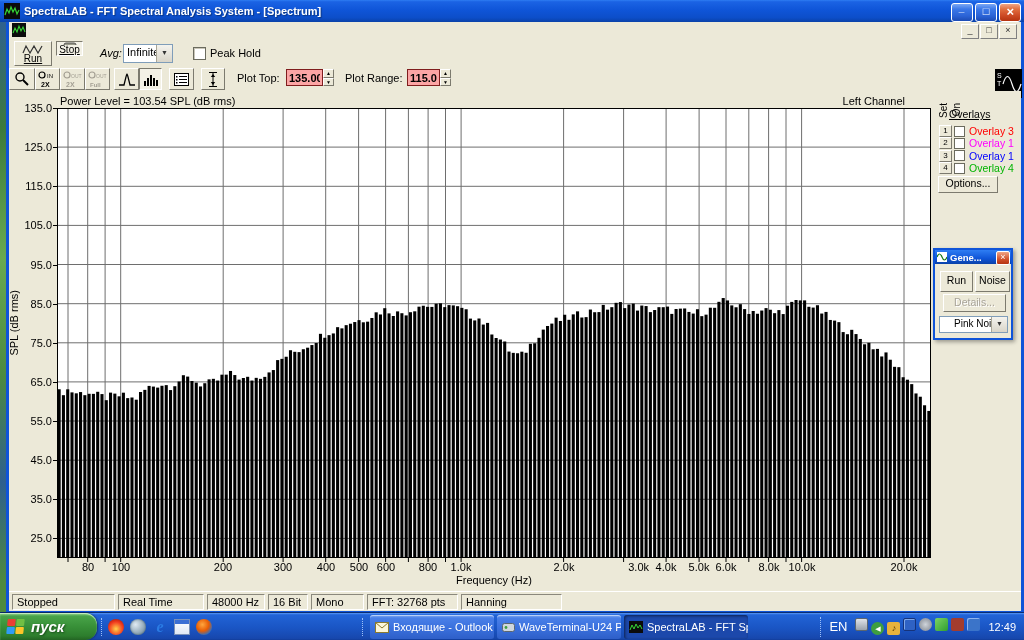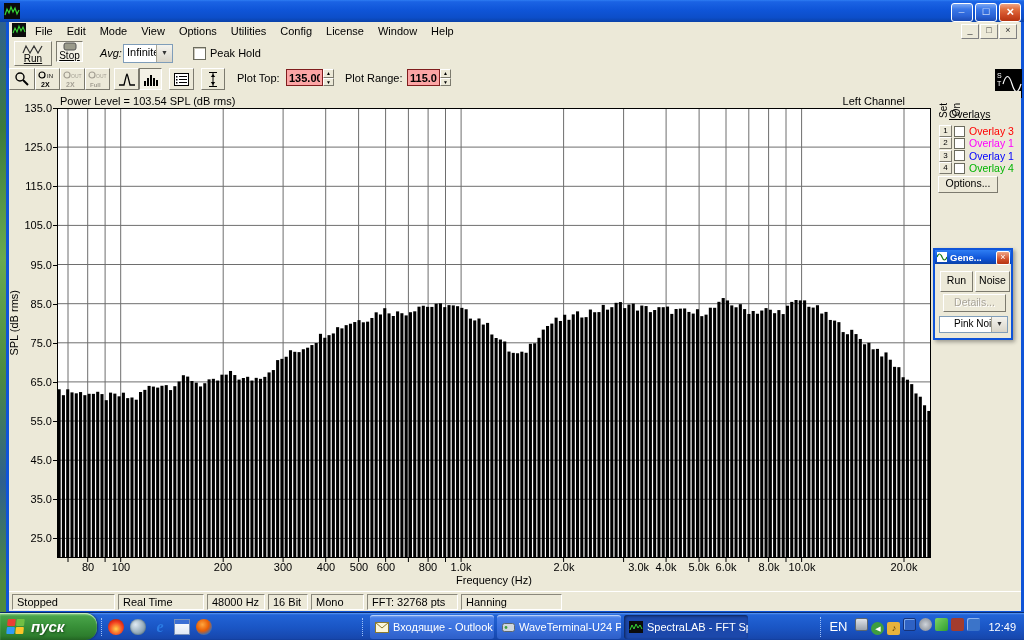--- a/index.html
+++ b/index.html
@@ -129,66 +129,55 @@
 
 <div id="screen">
 
   <div class="titlebar">
     <span class="abs" style="left:4px;top:3px;">
       <svg width="16" height="16">
           <rect width="16" height="16" fill="#0b0b0b"></rect>
         <polyline points="1,12 3,6 5,10 7,4 9,9 11,5 13,11 15,7" stroke="#35d435" stroke-width="1.2" fill="none"></polyline>
         </svg>
     </span>
+    <span class="title-text" style="margin-left:24px;">SpectraLAB - FFT Spectral Analysis System - [Spectrum]</span>
     <span class="winbtns">
       <span class="wbtn"><i class="g-min"></i></span>
       <span class="wbtn"><i class="g-rest"></i></span>
       <span class="wbtn close"><i class="g-x"></i></span>
     </span>
   </div>
 
   <div class="wallpaper"></div>
   <div class="win-edge" style="left:6px;top:22px;width:3px;height:590px;"></div>
   <div class="win-edge" style="left:1021px;top:22px;width:3px;height:590px;"></div>
   <div class="win-edge" style="left:6px;top:610px;width:1018px;height:2px;"></div>
 
   <div class="menubar">
     <span style="margin:0 2px 0 3px;">
       <svg width="14" height="14">
           <rect width="14" height="14" fill="#0b0b0b"></rect>
         <polyline points="1,10 3,5 5,9 7,3 9,8 11,4 13,9" stroke="#35d435" stroke-width="1.1" fill="none"></polyline>
         </svg>
     </span>
-    <span id="menu-items" style="display:flex;">
-        <span class="menu-item">File</span>
-        <span class="menu-item">Edit</span>
-        <span class="menu-item">Mode</span>
-        <span class="menu-item">View</span>
-        <span class="menu-item">Options</span>
-        <span class="menu-item">Utilities</span>
-        <span class="menu-item">Config</span>
-        <span class="menu-item">License</span>
-        <span class="menu-item">Window</span>
-        <span class="menu-item">Help</span>
-      </span>
     <span class="mdi-btns">
       <span class="mdibtn">_</span>
       <span class="mdibtn">□</span>
       <span class="mdibtn">×</span>
     </span>
   </div>
 
   <div class="toolbar1">
     <div class="tb-btn" style="left:5px;top:2px;width:38px;height:25px;">
       <svg width="22" height="10">
         <polyline points="1,9 4,2 8,9 12,2 16,9 20,2" stroke="#333" stroke-width="1.2" fill="none"></polyline>
         </svg>
       <span class="tb-lbl">Run</span>
     </div>
-    <div class="tb-btn pressed" style="left:47px;top:2px;width:27px;height:21px;">
+    <div class="tb-btn pressed" style="left:47px;top:2px;width:27px;height:15px;">
       <svg width="14" height="9">
         <rect x="1" y="1" width="12" height="7" rx="2" fill="#9a9a8a" stroke="#555"></rect>
         </svg>
       <span class="tb-lbl">Stop</span>
     </div>
     <span class="lbl" style="left:91px;top:8px;font-style:italic;">Avg:</span>
     <div class="combo" style="left:114px;top:5px;width:50px;height:19px;">
       <span class="cv">Infinite</span>
       <span class="cb">▼</span>
     </div>

